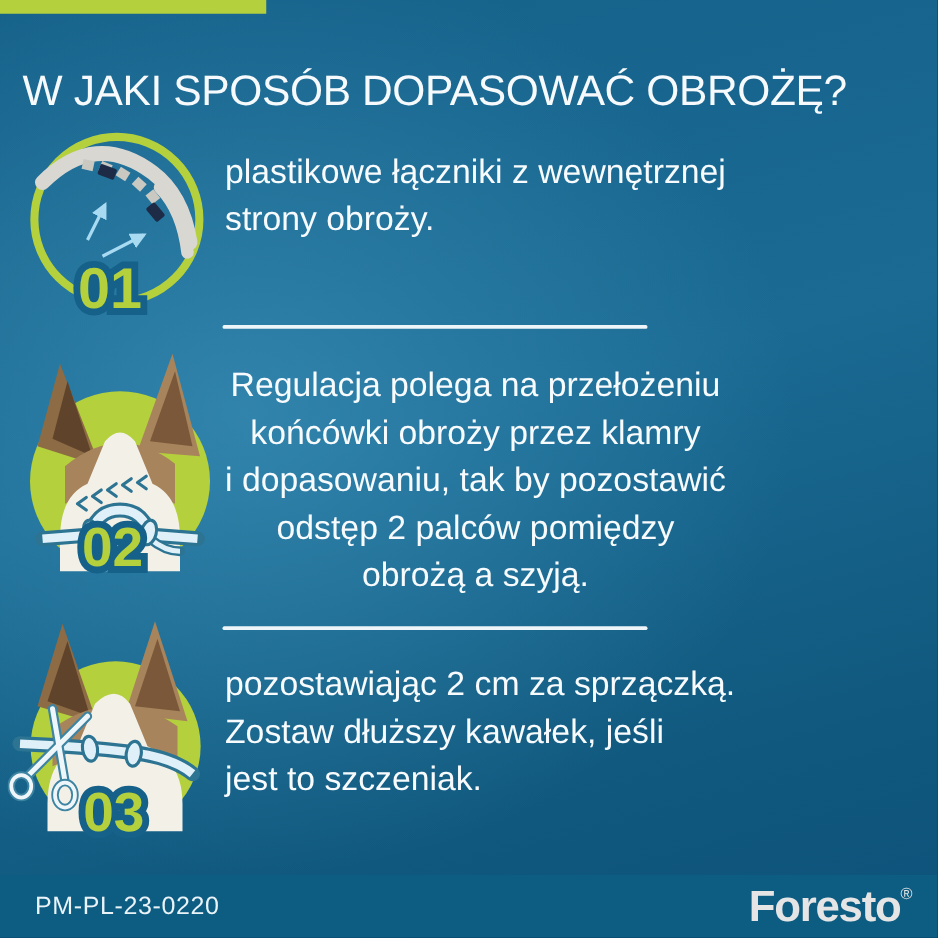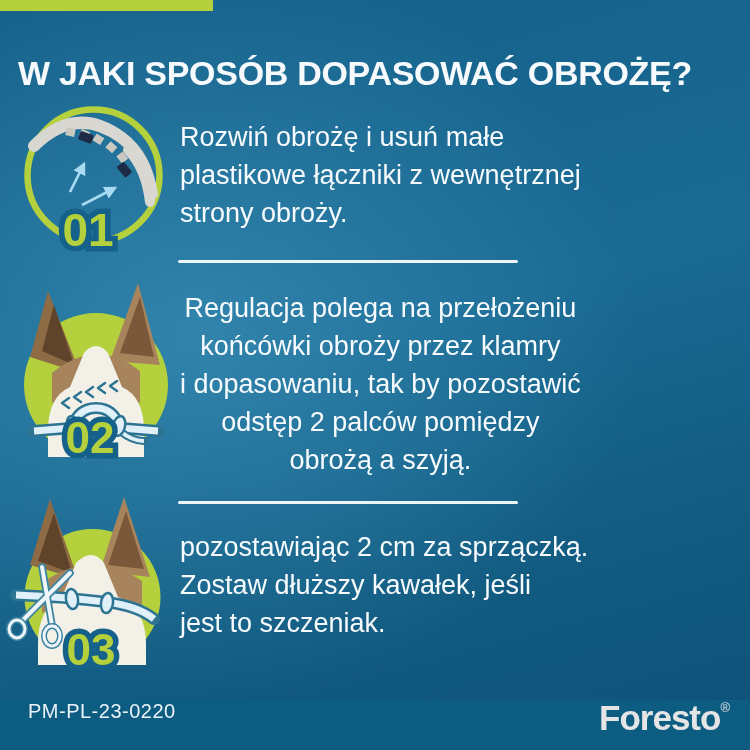--- a/index.html
+++ b/index.html
@@ -6,34 +6,34 @@
   .page{
     position:relative;width:750px;height:750px;overflow:hidden;
     font-family:"Liberation Sans",sans-serif;
     background:
       radial-gradient(95% 80% at 26% 44%, rgba(72,158,197,.50) 0%, rgba(72,158,197,0) 62%),
       linear-gradient(165deg,#15618a 0%,#1a6a93 45%,#11597f 78%,#0d527a 100%);
   }
   .top-accent{position:absolute;left:0;top:0;width:213px;height:11px;background:#b4d03c;}
   .title{
     position:absolute;left:18px;top:33px;width:716px;
-    font-size:34px;font-weight:700;letter-spacing:-.3px;line-height:1.05;
+    font-size:34px;font-weight:400;letter-spacing:-.3px;line-height:1.05;
     color:#f6fafc;white-space:nowrap;
   }
   .step-icon{position:absolute;}
   .icon1{left:18px;top:102px;}
   .icon2{left:18px;top:281px;}
   .icon3{left:6px;top:493px;}
   .step-text{position:absolute;left:180px;color:#f7fbfd;font-size:27px;line-height:38px;font-weight:400;}
   .t1{top:118px;} .t2{top:289px;text-align:center;} .t3{top:528px;}
   .divider{position:absolute;left:178px;width:340px;height:3px;border-radius:2px;background:#eef5f9;}
   .d1{top:260px;} .d2{top:501px;}
   .footer-bar{
     position:absolute;left:0;bottom:0;width:750px;height:50px;background:#0d5c82;
-    display:flex;justify-content:space-between;
+    display:flex;align-items:center;justify-content:space-between;
   }
   .footer-code{margin-left:28px;font-size:20px;letter-spacing:.5px;color:#e9f3f8;}
   .brand{margin-right:20px;font-size:35px;font-weight:700;letter-spacing:-1px;color:#e5e5e5;line-height:1;}
   .brand sup{font-size:13px;font-weight:400;vertical-align:18px;letter-spacing:0;}
   .num{font-family:"Liberation Sans",sans-serif;font-weight:700;}
 </style>
 </head>
 <body>
 
 <div class="page">
@@ -61,21 +61,20 @@
     <rect x="61" y="31" width="14" height="9" rx="1.5" fill="#1e2b47" transform="rotate(20 68 35)"></rect>
     <rect x="99" y="63" width="14" height="9" rx="1.5" fill="#1e2b47" transform="rotate(50 106 68)"></rect>
     <g stroke="#a8dbf2" stroke-width="2.6">
       <line x1="52" y1="90" x2="66" y2="62" marker-end="url(#ah)"></line>
       <line x1="64" y1="103" x2="97" y2="86" marker-end="url(#ah)"></line>
     </g>
     <text class="num" x="70" y="144" text-anchor="middle" font-size="46" fill="#b4d03c" stroke="#15618a" stroke-width="11" paint-order="stroke">01</text>
   </svg>
 
   <div class="step-text t1">
-    <div>Rozwiń obrożę i usuń małe</div>
     <div>plastikowe łączniki z wewnętrznej</div>
     <div>strony obroży.</div>
   </div>
 
   <div class="divider d1"></div>
 
   <svg class="step-icon icon2" width="156" height="188" viewBox="0 0 156 188">
     <circle cx="78" cy="104" r="72" fill="#b4d03c"></circle>
     <g>
       <polygon points="30,10 62,92 12,76" fill="#8d6b44"></polygon>

